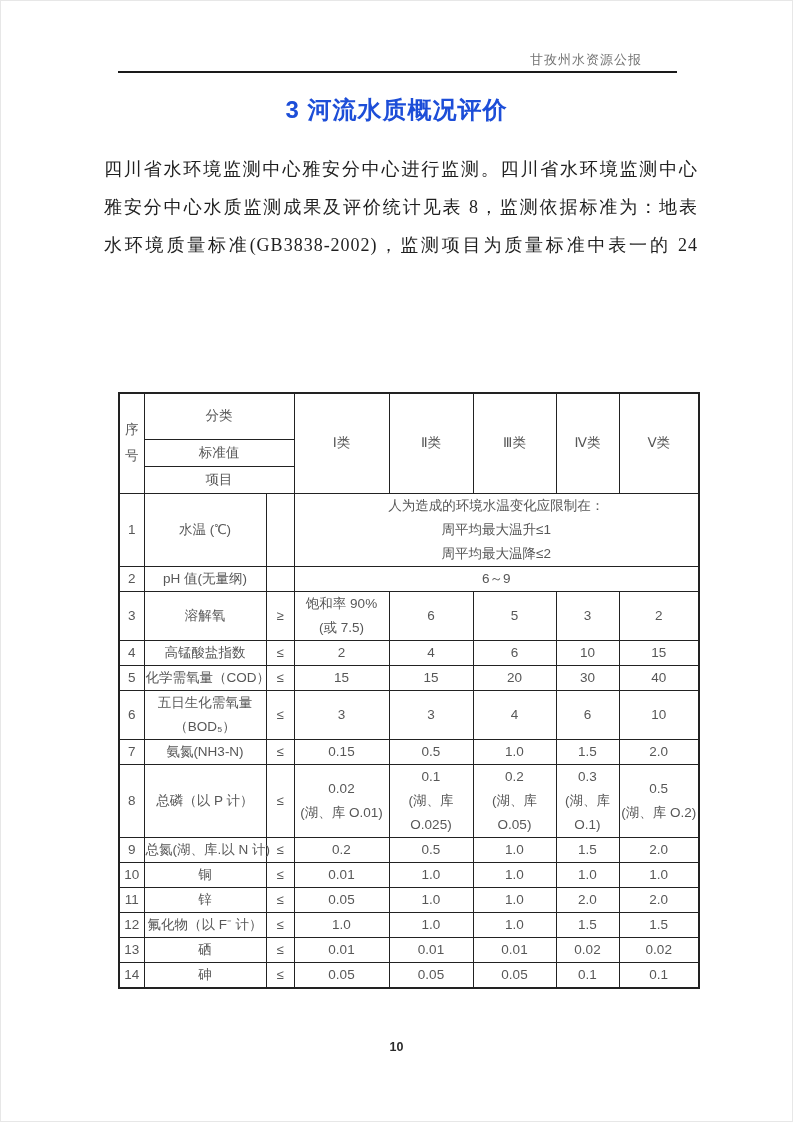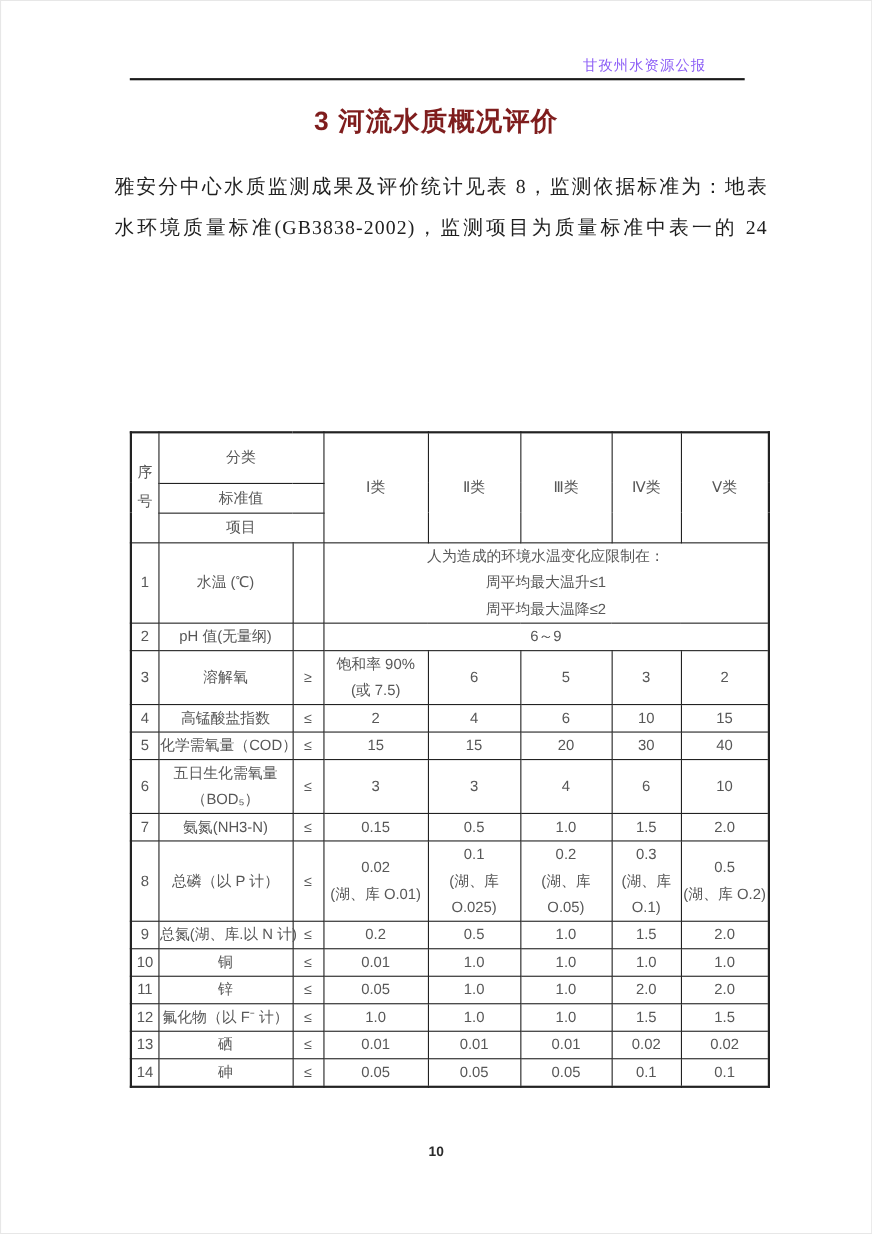--- a/index.html
+++ b/index.html
@@ -6,29 +6,29 @@
   .page{
     position:relative;
     width:793px;height:1122px;
     background:#ffffff;
     overflow:hidden;
     box-shadow:inset 0 0 0 1px #e7e7e7;
     font-family:"Liberation Serif", serif;
   }
   .running-header{
     position:absolute;left:118px;top:51px;width:524px;
-    text-align:right;font-size:13px;color:#8b5cf6;letter-spacing:1px;
+    text-align:right;font-size:13px;color:#737373;letter-spacing:1px;
   }
   .header-rule{
     position:absolute;left:118px;top:71px;width:559px;height:0;
     border-top:2px solid #1a1a1a;
   }
   .doc-title{
     position:absolute;left:0;right:0;top:94px;
-    text-align:center;font-size:24px;font-weight:bold;color:#7f1d1d;
+    text-align:center;font-size:24px;font-weight:bold;color:#1d4ed8;
     font-family:"Liberation Sans", sans-serif;letter-spacing:1px;
   }
   .paragraph{
     position:absolute;left:104px;top:150px;width:594px;
     font-size:18px;color:#1f1f1f;letter-spacing:1px;
   }
   .para-line{
     height:38px;line-height:38px;
     text-align:justify;text-align-last:justify;
     white-space:normal;overflow:hidden;
@@ -65,20 +65,21 @@
 <body>
 
 <div class="page">
 
   <div class="running-header">甘孜州水资源公报</div>
   <div class="header-rule"></div>
 
   <div class="doc-title">3 河流水质概况评价</div>
 
   <div class="paragraph">
+      <div class="para-line"><span>四川省水环境监测中心雅安分中心进行监测。四川省水环境监测中心</span></div>
       <div class="para-line"><span>雅安分中心水质监测成果及评价统计见表 8，监测依据标准为：</span><span class="b">地表</span></div>
       <div class="para-line"><span class="b">水环境质量标准(GB3838-2002)</span><span>，监测项目为质量标准中表一的 24 项，</span></div>
     </div>
 
   <table class="std-table">
     <colgroup>
       <col style="width:25px">
         <col style="width:122px">
         <col style="width:28px">
       <col style="width:95px">

